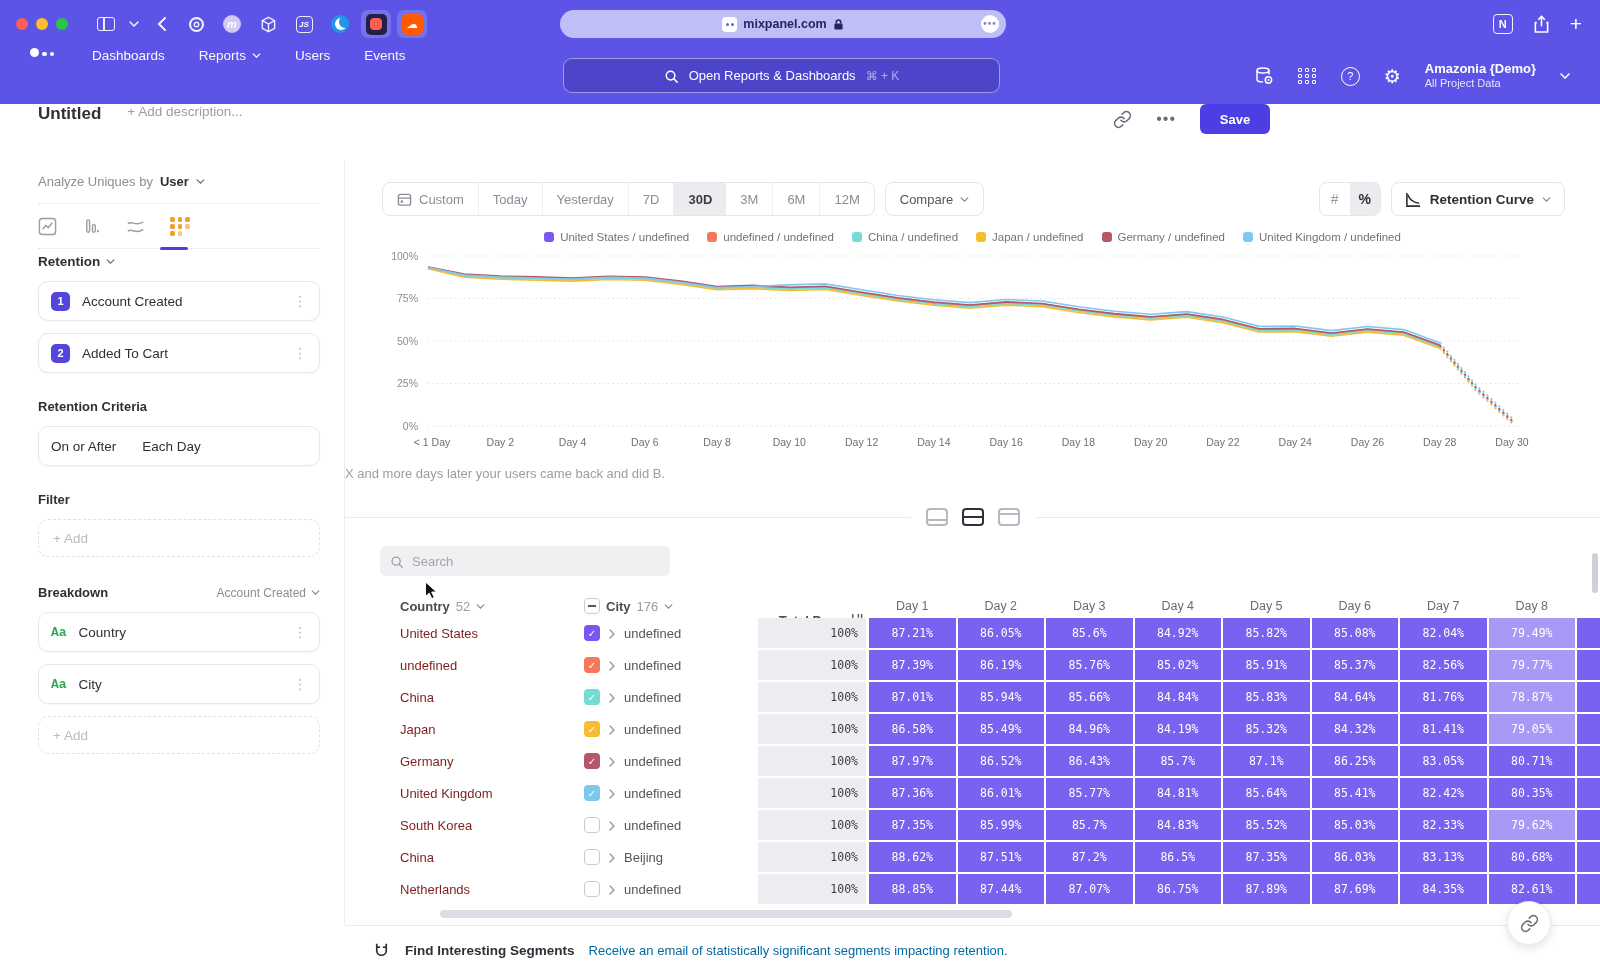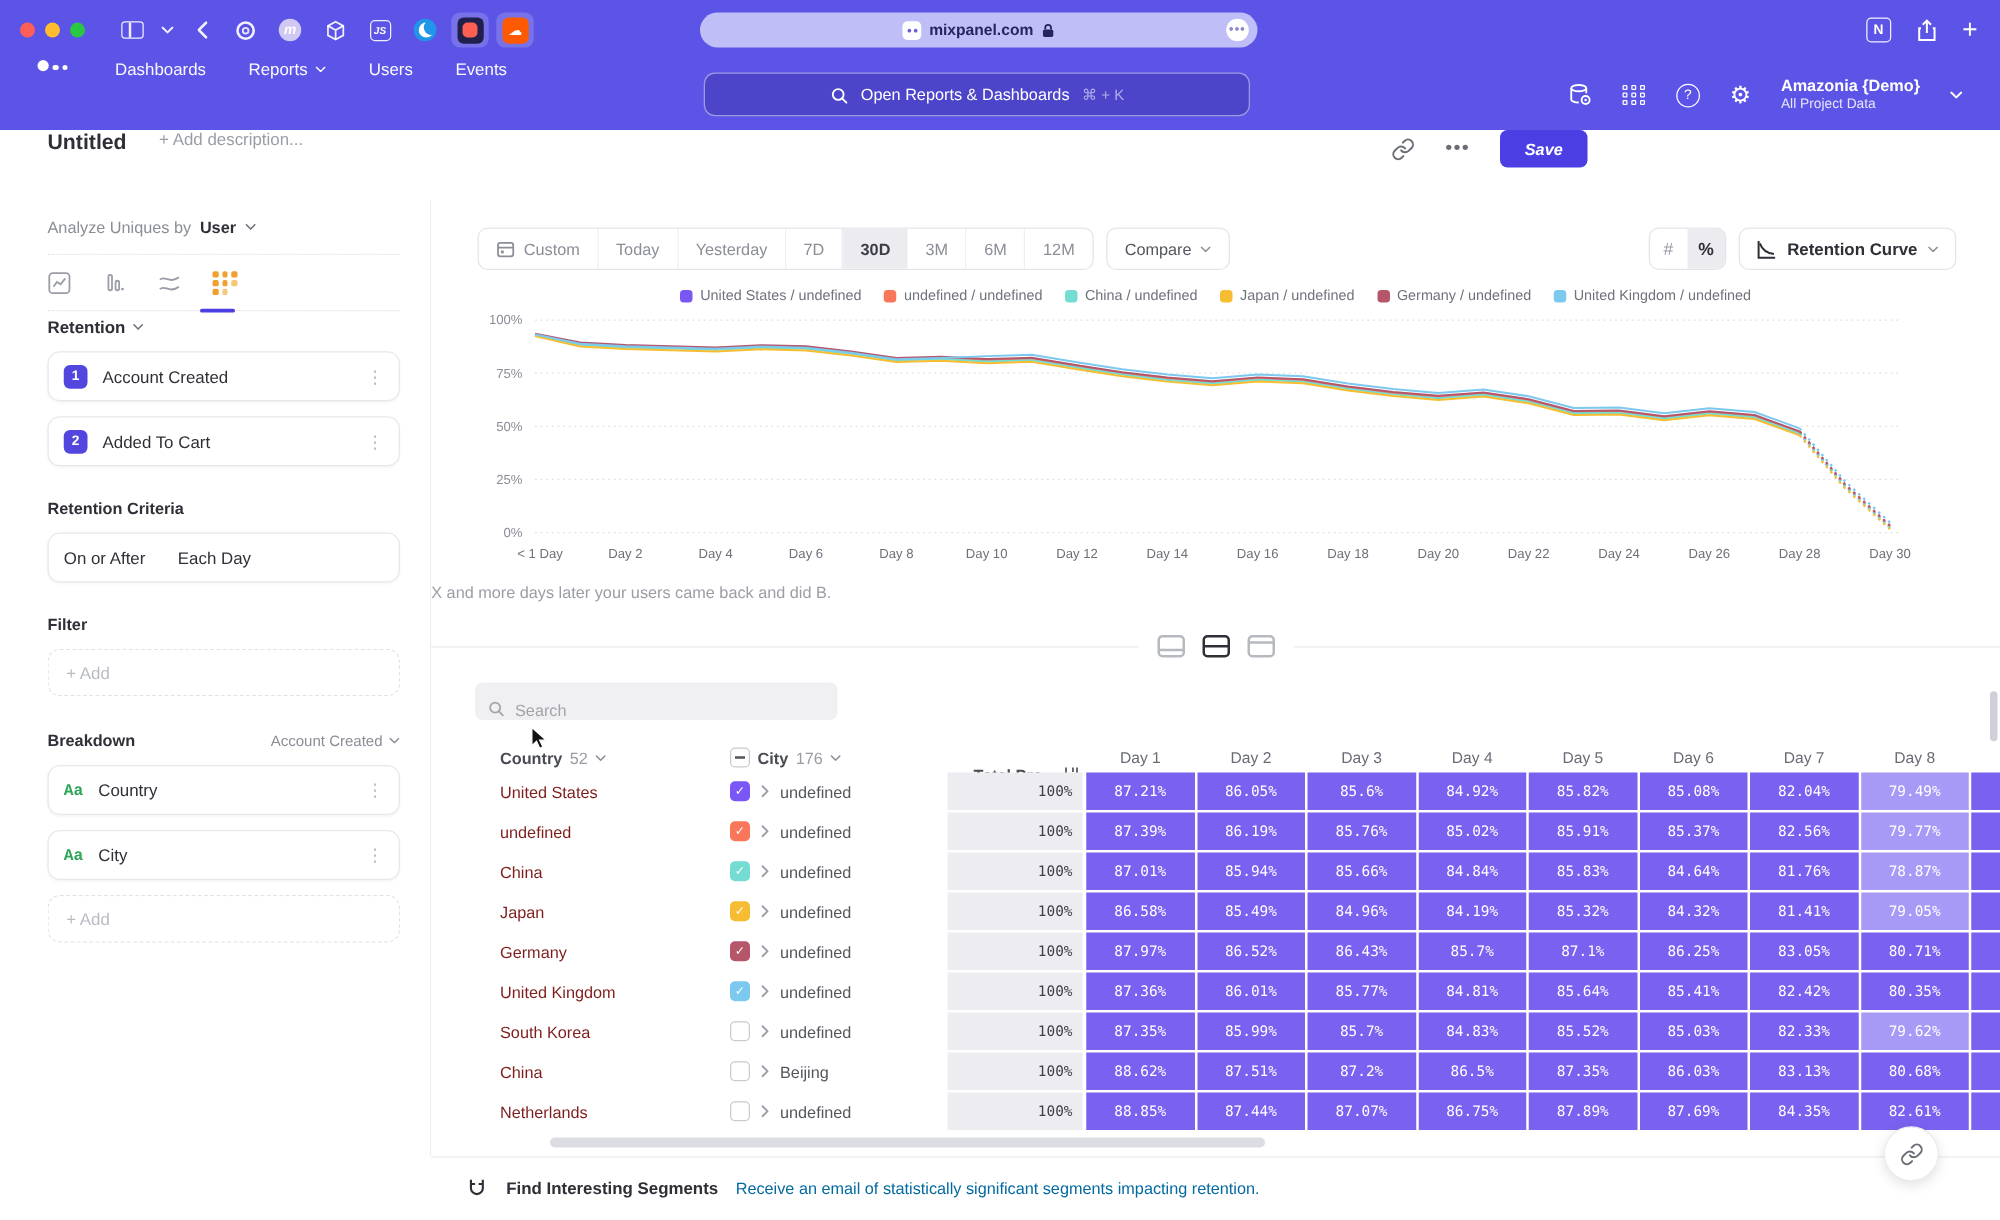--- a/index.html
+++ b/index.html
@@ -44,21 +44,21 @@
   .proj .p2{font-size:11px;color:rgba(255,255,255,.85);}
   .helpc{width:19px;height:19px;border:1.6px solid #fff;border-radius:50%;font-size:11px;display:flex;align-items:center;justify-content:center;}
   .grid9{display:grid;grid-template-columns:repeat(3,5px);grid-gap:2px;}
   .grid9 i{width:4px;height:4px;border:1.2px solid #fff;border-radius:1px;display:block;}
   .gearG{font-size:19px;line-height:19px;}
   
   .pagehdr{position:absolute;left:0;top:104px;width:1308px;height:56px;background:#fff;display:flex;align-items:flex-start;padding:0 38px;}
   .title{font-size:17px;font-weight:700;color:#2f3037;}
   .desc{font-size:13.5px;color:#9a9ca6;margin-left:26px;}
   .hdr-right{margin-left:auto;display:flex;align-items:center;gap:24px;color:#6b6d77;}
-  .savebtn{width:70px;height:30px;border-radius:6px;background:#4b3fe4;color:#fff;font-size:13px;font-weight:600;display:flex;align-items:center;justify-content:center;font-style:italic;}
+  .savebtn{width:70px;height:30px;border-radius:6px;background:#4b3fe4;color:#fff;font-size:13px;font-weight:600;display:flex;align-items:center;justify-content:center;}
   .dots3{font-size:16px;letter-spacing:1px;color:#6b6d77;}
   
   .sidebar{position:absolute;left:0;top:160px;width:345px;bottom:0;background:#fff;border-right:1px solid #ececef;padding:14px 24px 0 38px;}
   .an-row{display:flex;align-items:center;gap:7px;font-size:13px;color:#8b8d97;padding-bottom:14px;border-bottom:1px dotted #dfe0e6;}
   .an-row b{color:#2f3037;font-weight:700;}
   .tabs-row{display:flex;align-items:center;gap:25px;padding:13px 0 12px 0;border-bottom:1px dotted #dfe0e6;position:relative;}
   .tabs-row .tactive-bar{position:absolute;left:122px;bottom:-2px;width:28px;height:3px;border-radius:2px;background:#4b3fe4;}
   .sec-label{font-size:13.5px;font-weight:700;color:#2f3037;display:flex;align-items:center;gap:6px;margin-top:5px;}
   .card{height:40px;border:1px solid #e7e8ec;border-radius:10px;background:#fff;box-shadow:0 1px 2px rgba(16,24,40,.04);display:flex;align-items:center;padding:0 12px;margin-top:12px;font-size:13.5px;color:#2f3037;}
   .numb{width:19px;height:19px;border-radius:5px;background:#5246df;color:#fff;font-size:11px;font-weight:700;display:flex;align-items:center;justify-content:center;margin-right:12px;}
@@ -92,21 +92,21 @@
   .grid{stroke:#e0e1e7;stroke-width:1;stroke-dasharray:1.5 3;}
   .ylab{font-size:10.5px;fill:#8b8d97;font-family:"Liberation Sans",sans-serif;}
   .xlab{font-size:10.5px;fill:#6d6f79;font-family:"Liberation Sans",sans-serif;}
   .ser{fill:none;stroke-width:1.6;stroke-linejoin:round;}
   .ser.dash{stroke-dasharray:2 3.4;stroke-width:1.8;}
   .caption{position:absolute;left:0;right:60px;top:306px;text-align:left;font-size:13px;color:#9b9da5;}
   .secdiv{position:absolute;left:0;right:0;top:357px;border-top:1px solid #ececef;}
   .view-toggles{position:absolute;left:50%;top:343px;transform:translateX(-50%);background:#fff;display:flex;gap:8px;padding:0 12px;}
   .vt{width:28px;height:28px;display:flex;align-items:center;justify-content:center;border-radius:6px;color:#b7b9c1;}
   .vt.active{color:#2f3037;}
-  .searchwrap{position:absolute;left:35px;top:386px;width:290px;height:30px;background:#f0f0f3;border-radius:6px;display:flex;align-items:flex-end;padding:0 10px;gap:8px;color:#a2a4ac;}
+  .searchwrap{position:absolute;left:35px;top:386px;width:290px;height:30px;background:#f0f0f3;border-radius:6px;display:flex;align-items:center;padding:0 10px;gap:8px;color:#a2a4ac;}
   .searchwrap input{border:none;outline:none;background:transparent;font-size:13px;color:#3b3d45;width:100%;font-family:"Liberation Sans",sans-serif;}
   .searchwrap input::placeholder{color:#a2a4ac;}
   .tablewrap{position:absolute;left:35px;top:424px;right:0;height:520px;overflow:hidden;}
   .thead,.trow{display:grid;grid-template-columns:180px 188px 120px repeat(9,88.5px);width:1290px;}
   .thead{height:30px;align-items:center;margin-bottom:4px;}
   .h-country,.h-city{font-size:13px;color:#4a4c55;font-weight:700;display:flex;align-items:center;gap:6px;}
   .h-country{padding-left:20px;}
   .cnt{color:#9a9ca6;font-weight:400;}
   .h-total{font-size:13px;color:#4a4c55;font-weight:700;display:flex;align-items:flex-start;justify-content:flex-end;gap:4px;padding-right:4px;margin-top:29px;}
   .h-day{font-size:12.5px;color:#6a6c75;text-align:center;}

